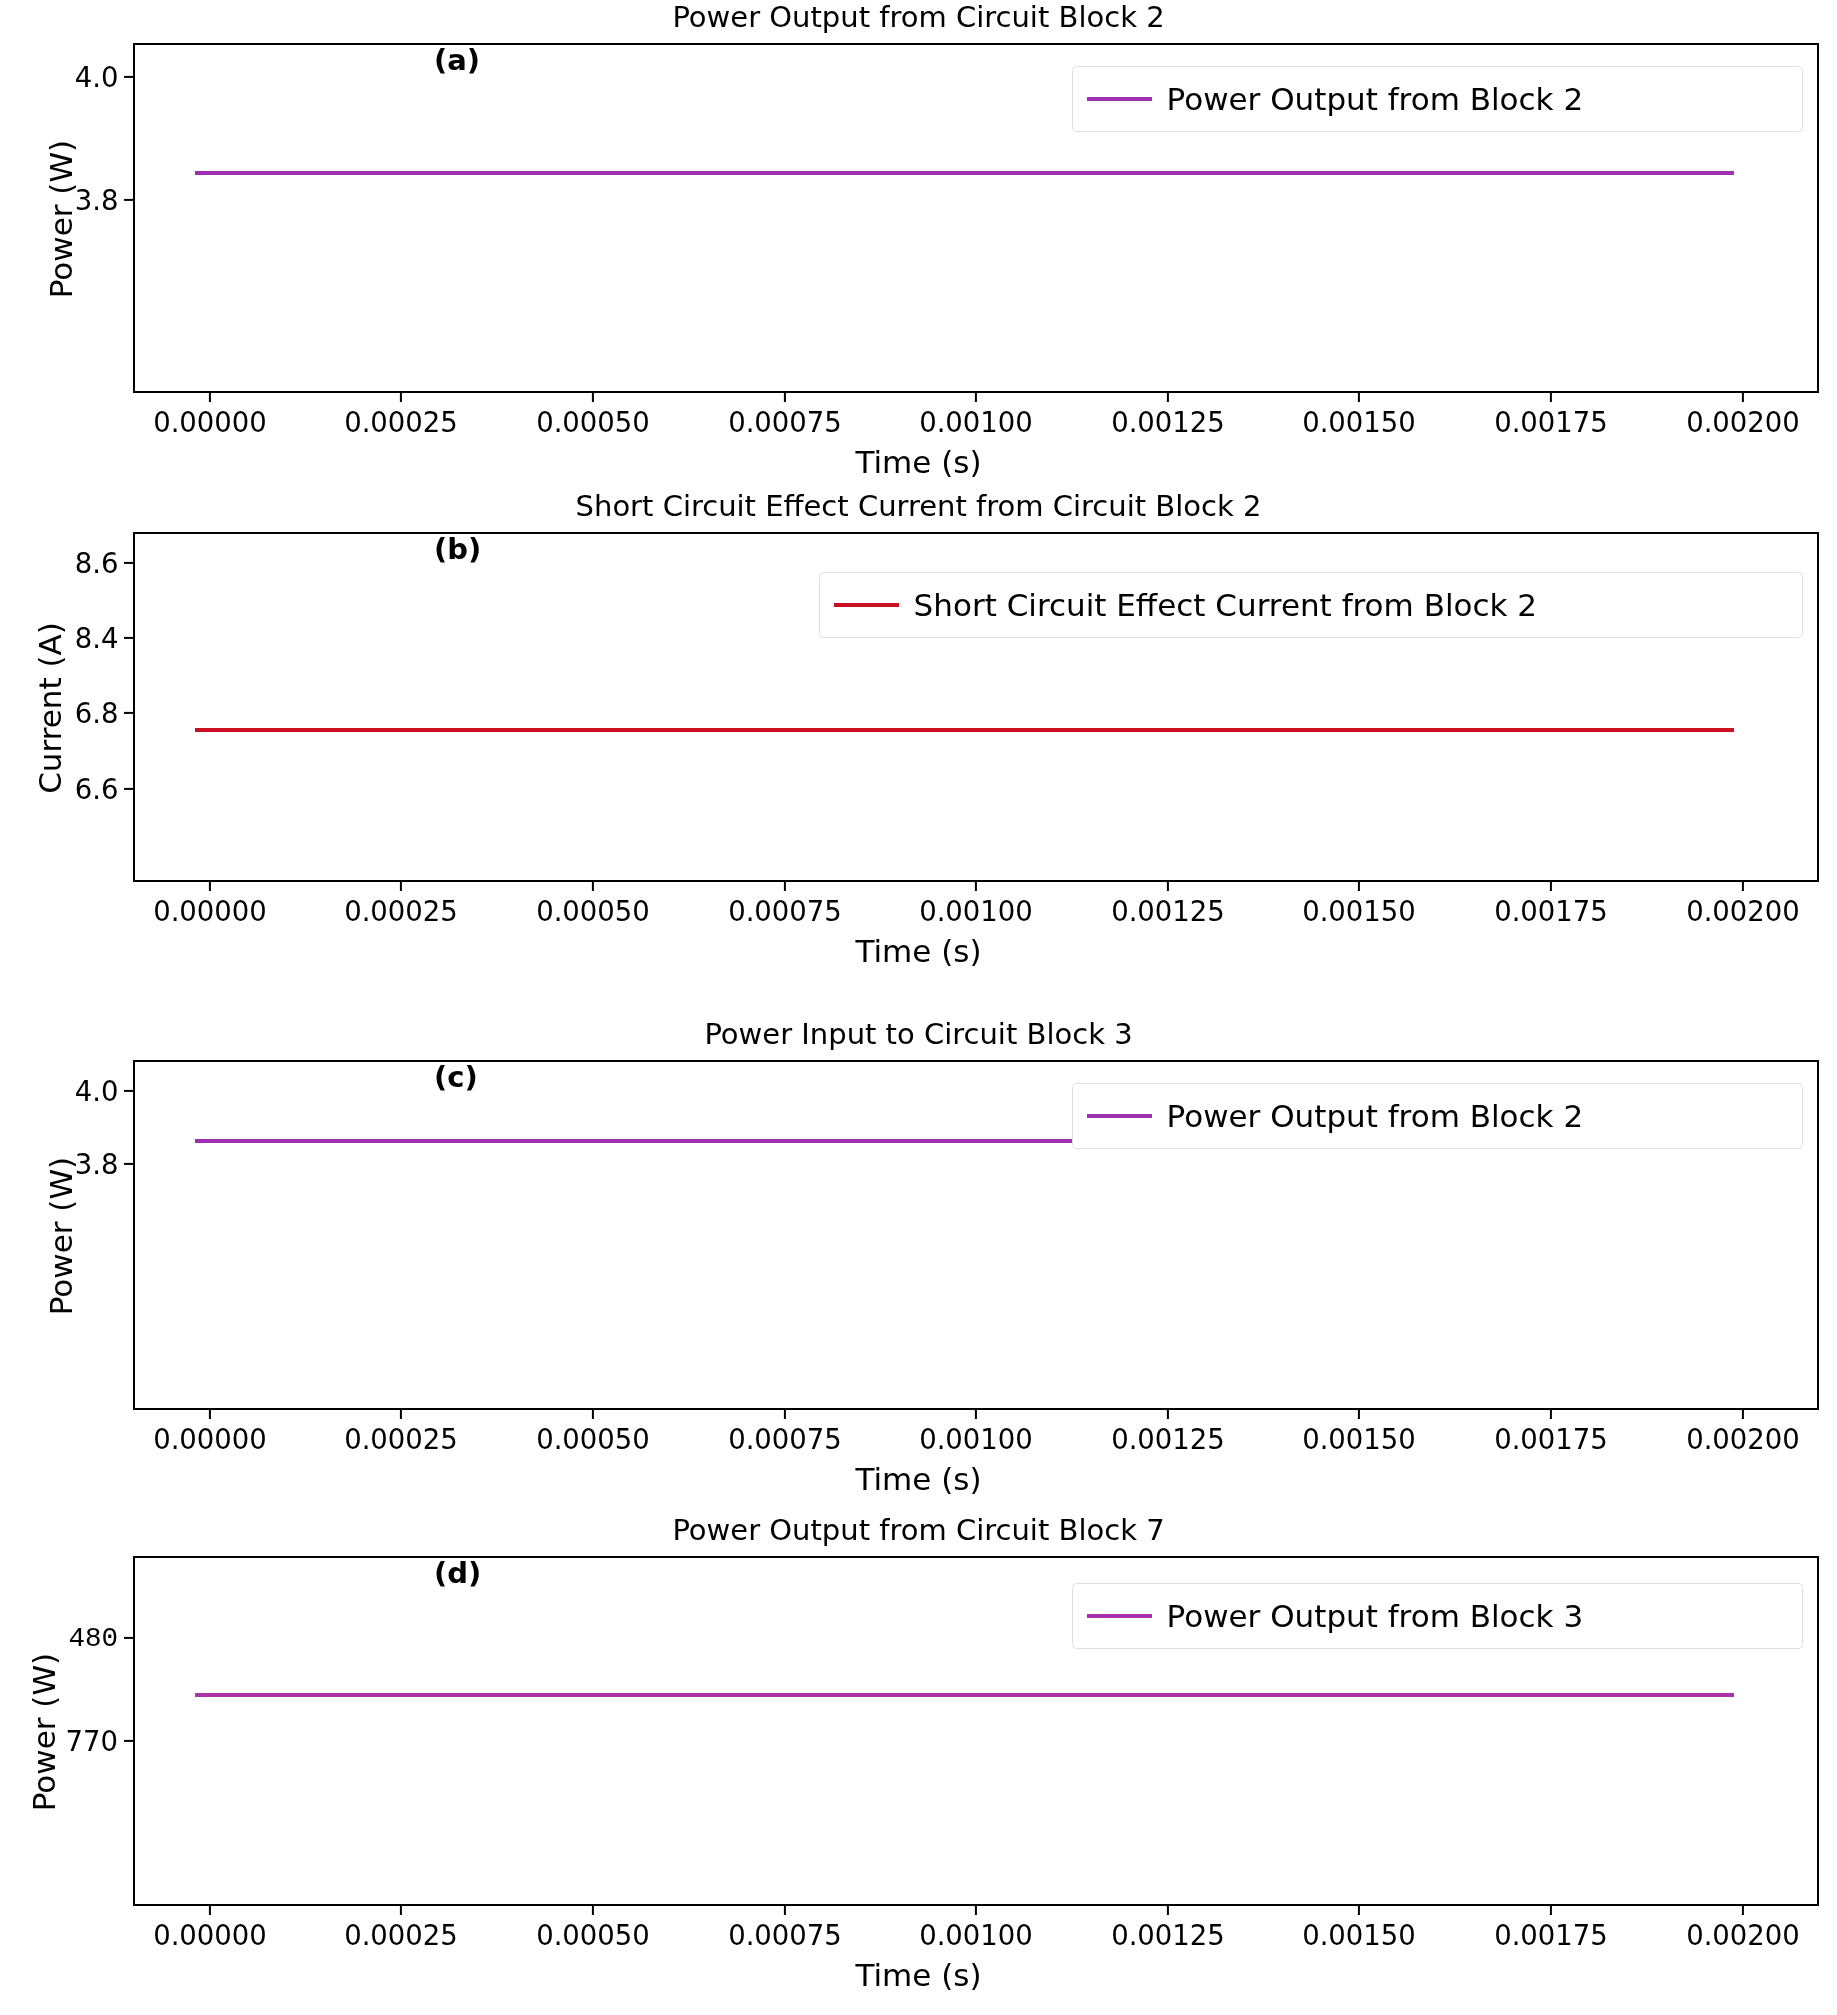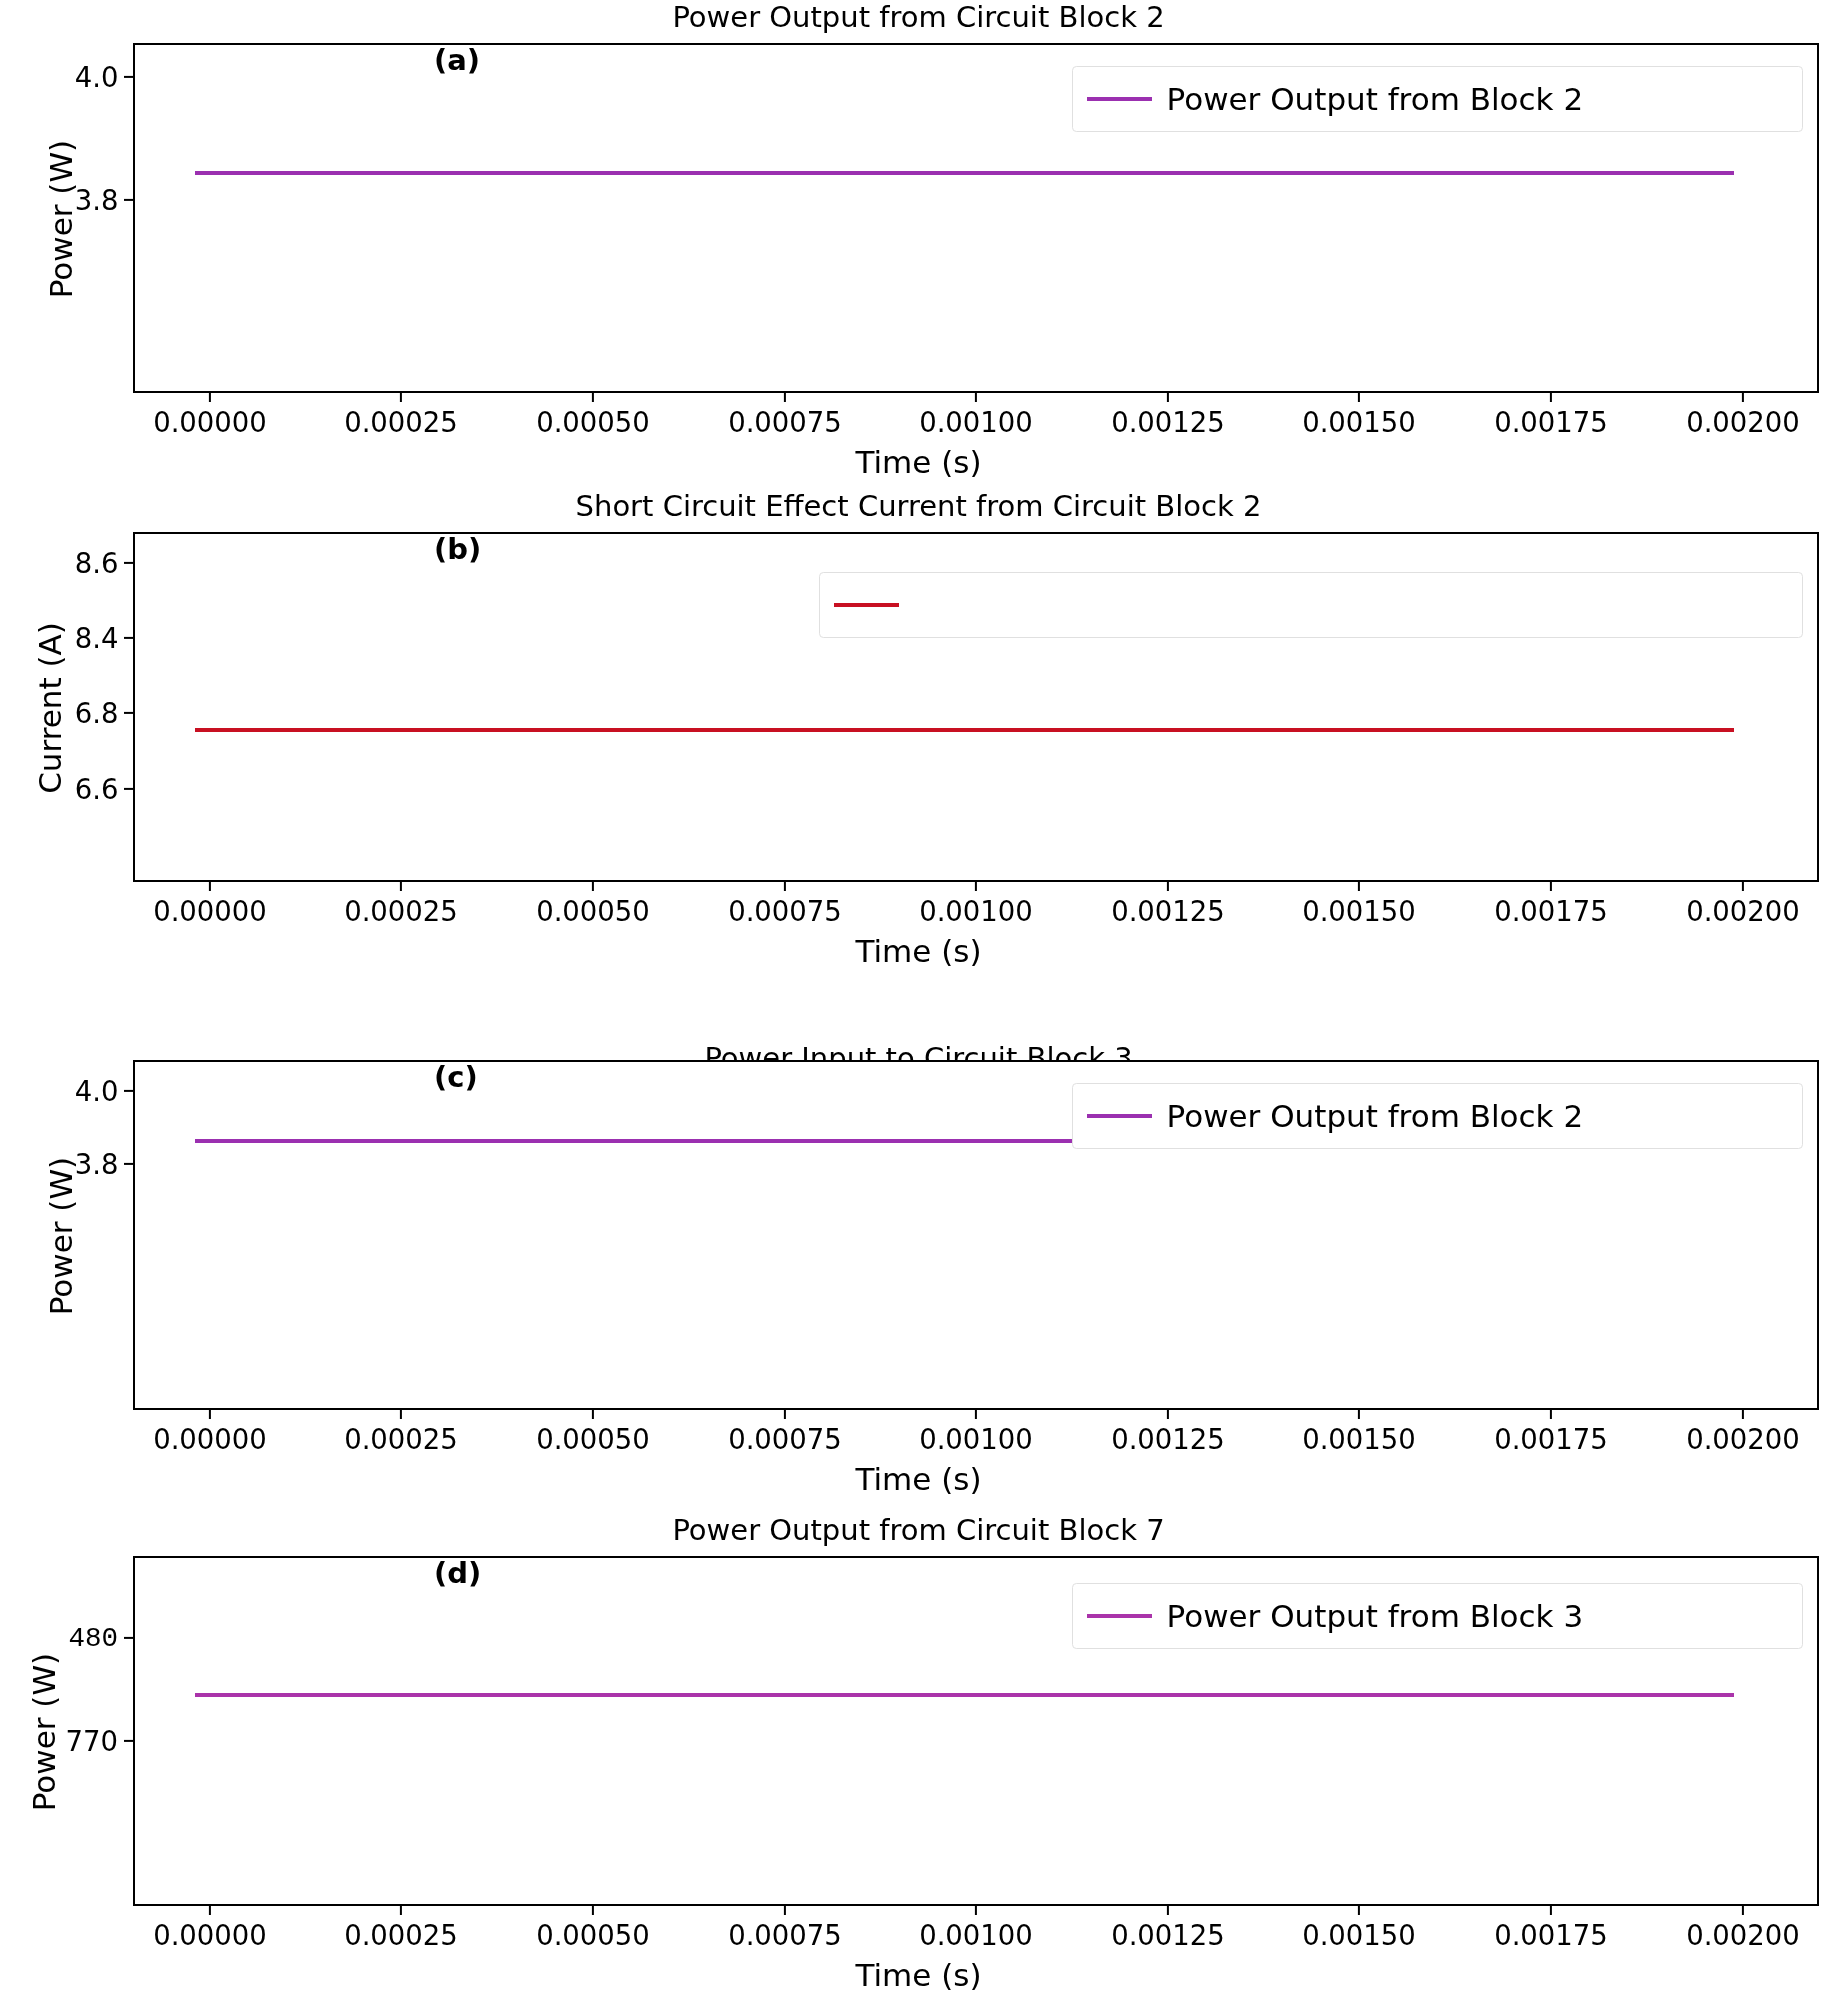--- a/index.html
+++ b/index.html
@@ -172,20 +172,21 @@
     <div class="ytick-mark" style="left:124px; top:563px;"></div>
     <div class="ytick-label" style="left:27.5px; top:638px; width:91px;">8.4</div>
     <div class="ytick-mark" style="left:124px; top:638px;"></div>
     <div class="ytick-label" style="left:27.5px; top:713px; width:91px;">6.8</div>
     <div class="ytick-mark" style="left:124px; top:713px;"></div>
     <div class="ytick-label" style="left:27.5px; top:789px; width:91px;">6.6</div>
     <div class="ytick-mark" style="left:124px; top:789px;"></div>
     <div class="dataline" style="left: 195px; top: 728px; width: 1539px; background: rgb(200, 16, 34);"></div>
     <div class="legend" style="left:819px; top:572px; width:984px; height:66px;">
       <div class="legend-swatch" style="background: rgb(200, 16, 34);"></div>
+      <div class="legend-text">Short Circuit Effect Current from Block 2</div>
     </div>
     <div class="xticks">
         <div class="xtick-mark" style="left: 210px; top: 882px;"></div>
         <div class="xtick-label" style="left: 210px; top: 895px;">0.00000</div>
         <div class="xtick-mark" style="left: 401px; top: 882px;"></div>
         <div class="xtick-label" style="left: 401px; top: 895px;">0.00025</div>
         <div class="xtick-mark" style="left: 593px; top: 882px;"></div>
         <div class="xtick-label" style="left: 593px; top: 895px;">0.00050</div>
         <div class="xtick-mark" style="left: 785px; top: 882px;"></div>
         <div class="xtick-label" style="left: 785px; top: 895px;">0.00075</div>
@@ -196,21 +197,21 @@
         <div class="xtick-mark" style="left: 1359px; top: 882px;"></div>
         <div class="xtick-label" style="left: 1359px; top: 895px;">0.00150</div>
         <div class="xtick-mark" style="left: 1551px; top: 882px;"></div>
         <div class="xtick-label" style="left: 1551px; top: 895px;">0.00175</div>
         <div class="xtick-mark" style="left: 1743px; top: 882px;"></div>
         <div class="xtick-label" style="left: 1743px; top: 895px;">0.00200</div>
       </div>
   </div>
 
   <div class="subplot">
-    <div class="sp-title" style="top:1017px;margin-top:24px;">Power Input to Circuit Block 3</div>
+    <div class="sp-title" style="top:1017px;">Power Input to Circuit Block 3</div>
     <div class="axes" id="axes-c" style="left:133px; top:1060px; width:1686px; height:350px;"></div>
     <div class="panel-label" style="left:434px; top:1060px;">(c)</div>
     <div class="ylabel" style="left:-49px; top:1218px; width:220px;">Power (W)</div>
     <div class="xlabel" style="top:1461px;">Time (s)</div>
     <div class="ytick-label" style="left:27.5px; top:1091px; width:91px;">4.0</div>
     <div class="ytick-mark" style="left:124px; top:1091px;"></div>
     <div class="ytick-label" style="left:27.5px; top:1164px; width:91px;">3.8</div>
     <div class="ytick-mark" style="left:124px; top:1164px;"></div>
     <div class="dataline" style="left: 195px; top: 1139px; width: 1539px; background: rgb(155, 48, 176);"></div>
     <div class="legend" style="left:1072px; top:1083px; width:731px; height:66px;">

